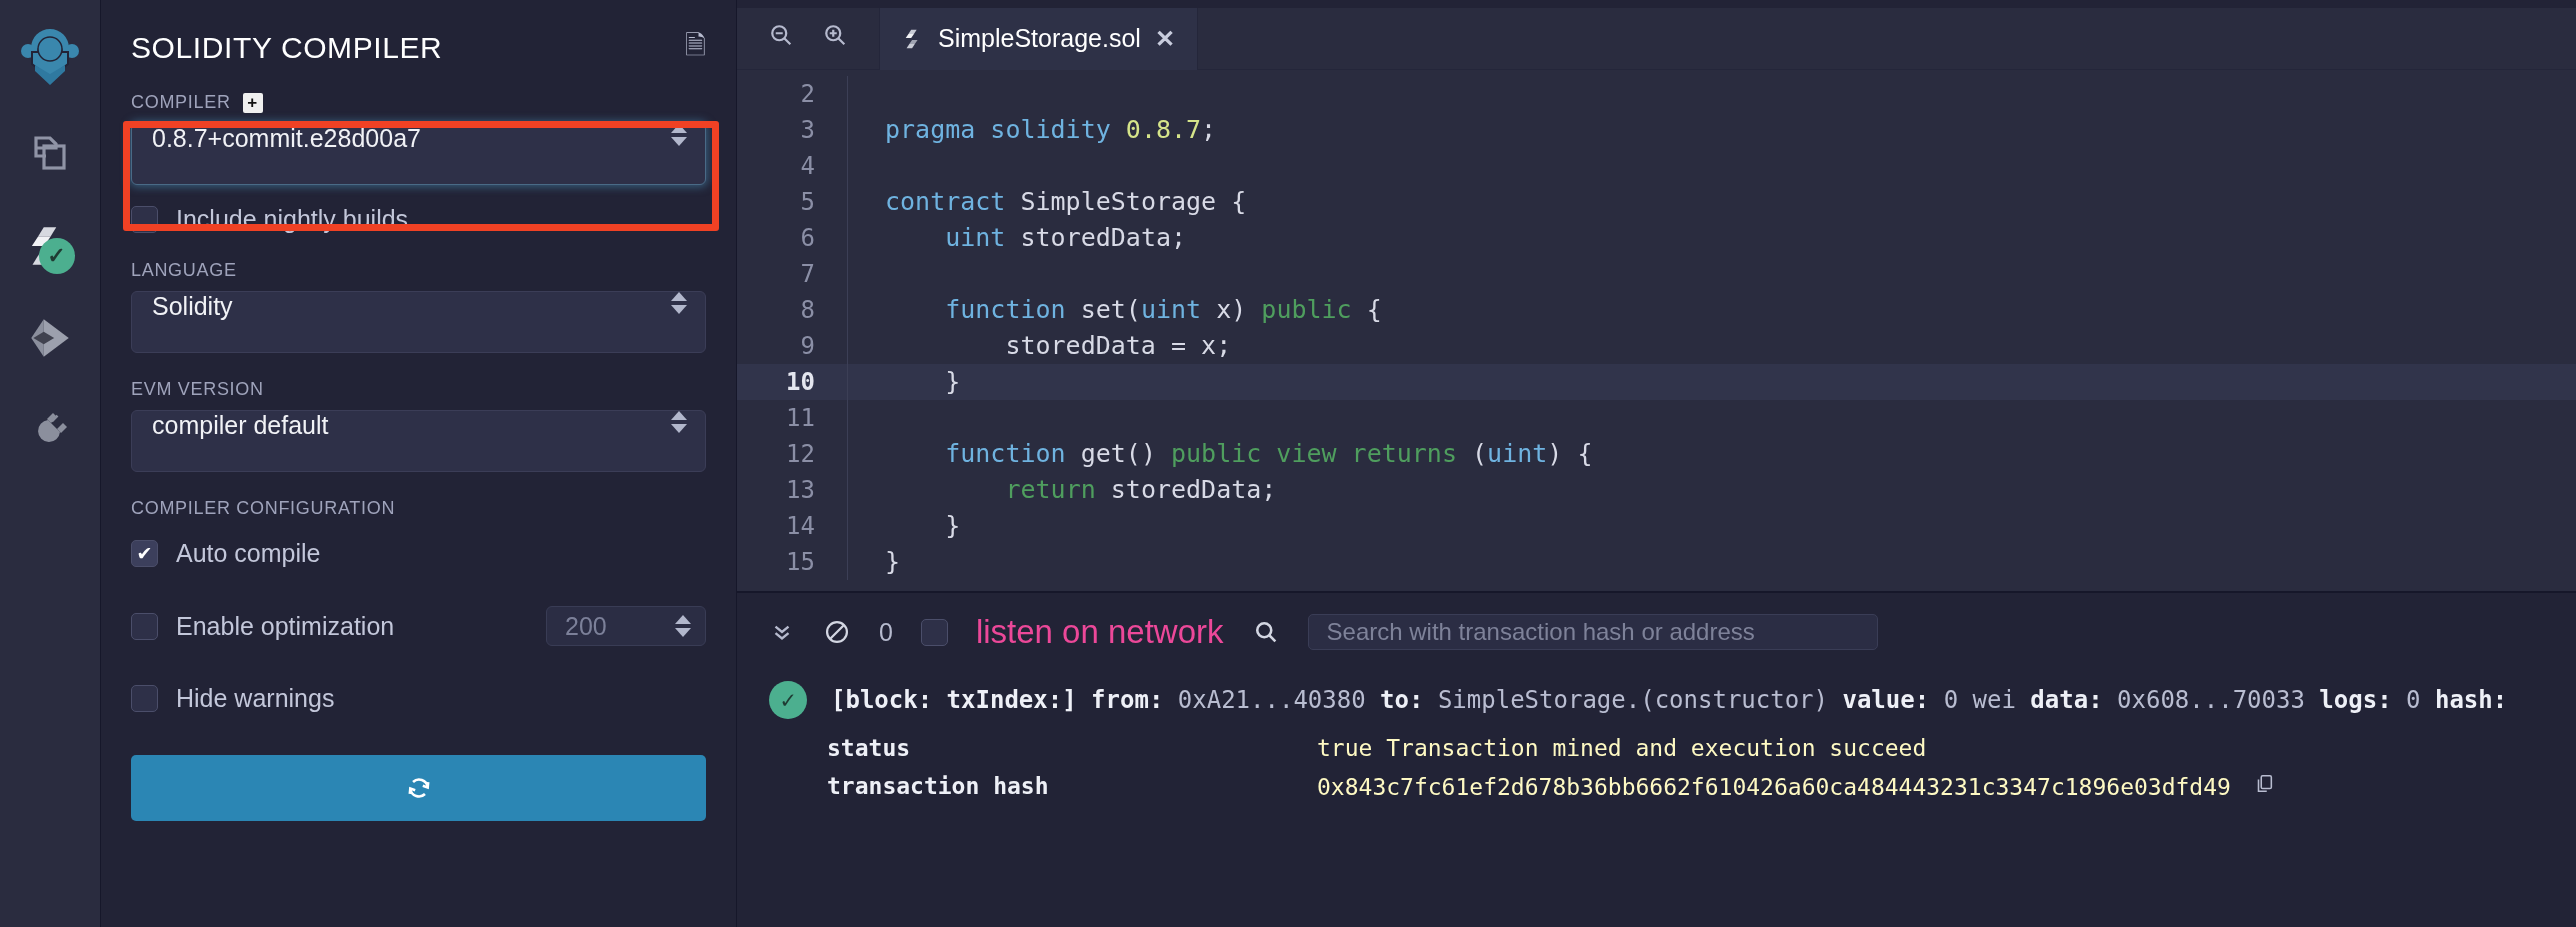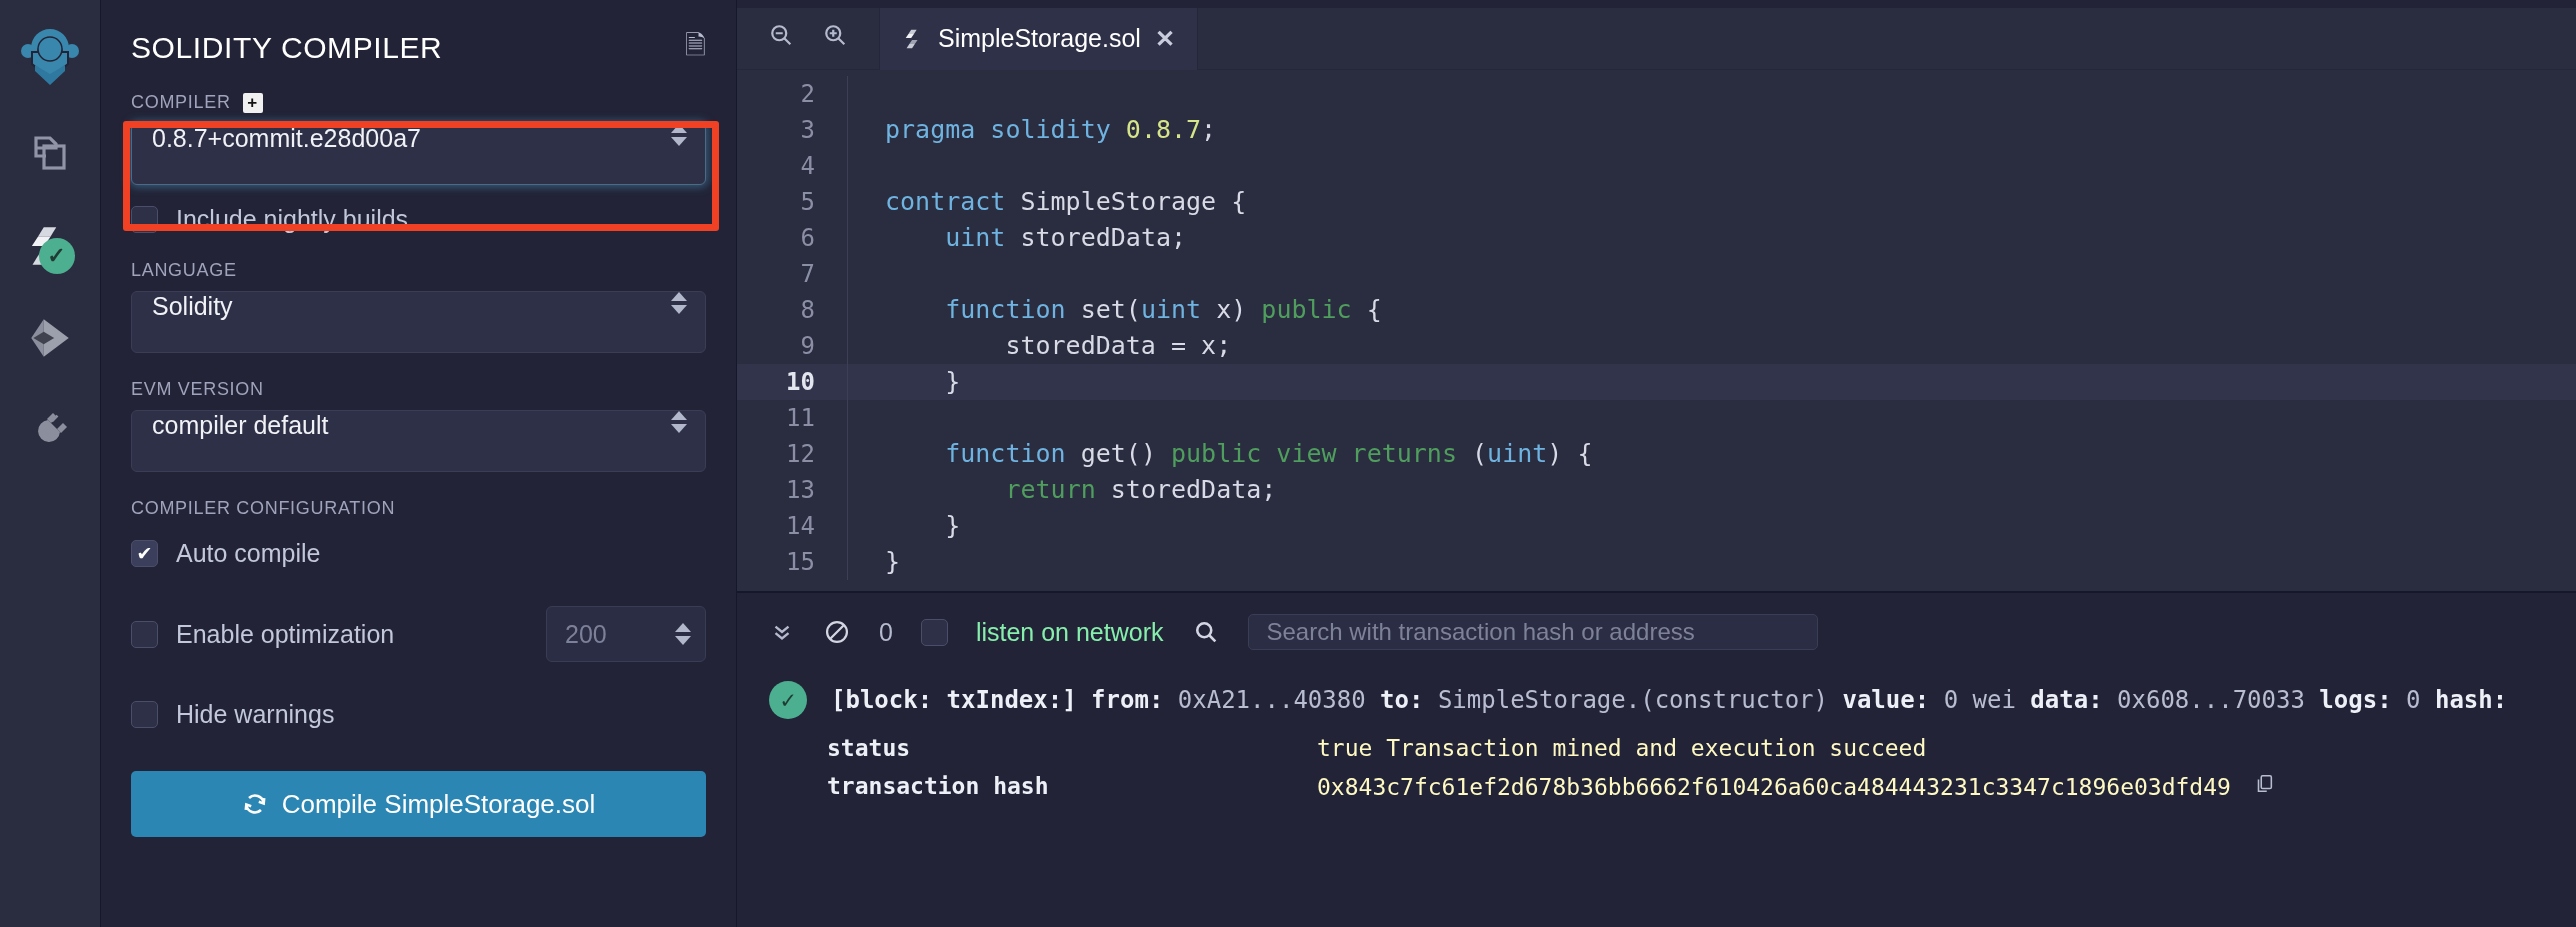--- a/index.html
+++ b/index.html
@@ -107,21 +107,21 @@
   .cbx.checked { background: #3c3f5c; }
   .check-label { color: #c3c7da; font-size: 25px; }
 
   .field-group { margin-top: 26px; }
 
   .opt-row {
     display: flex; align-items: center; gap: 18px; margin-top: 38px;
   }
   .opt-row .spacer { flex: 1; }
   .num-ctl {
-    width: 160px; height: 56px;
+    width: 160px; height: 40px;
     background: #2b2d44; border: 1px solid #393c55; border-radius: 6px;
     display: flex; align-items: center; justify-content: space-between;
     padding: 0 14px 0 18px;
     color: #7c8099; font-size: 25px;
   }
 
   .compile-btn {
     margin-top: 42px;
     width: 100%; height: 66px;
     background: #2b86b4; border: none; border-radius: 5px;
@@ -172,21 +172,21 @@
   .plain { color: #d8dae6; }
 
   
   .terminal { flex: 0 0 344px; background: #222336; border-top: 2px solid #16172a; display: flex; flex-direction: column; }
   .term-toolbar {
     height: 78px; display: flex; align-items: center; gap: 28px;
     padding: 0 30px 0 32px; flex: 0 0 78px;
   }
   .t-icon { color: #b6bace; font-size: 27px; display: flex; align-items: center; }
   .t-count { color: #b6bace; font-size: 25px; }
-  .t-label { color: #86efac; font-size: 25px; }
+  .t-label { color: #ec4899; font-size: 33px; }
   .t-search {
     width: 570px; height: 36px; background: #2b2d44;
     border: 1px solid #3a3d56; border-radius: 5px;
     color: #7e8299; font-size: 24px;
     display: flex; align-items: center; padding: 0 18px;
   }
 
   .term-body { flex: 1; overflow: hidden; font-family: "DejaVu Sans Mono", monospace; }
   .tx-head {
     display: flex; align-items: center; gap: 24px;
@@ -327,21 +327,20 @@
         </div>
       </div>
 
       <button class="compile-btn">
         <svg width="26" height="26" viewBox="0 0 24 24" fill="none" stroke="#ffffff" stroke-width="2.4">
           <path d="M20 11 A8 8 0 0 0 6.5 6.5 M4 13 A8 8 0 0 0 17.5 17.5"></path>
           <path d="M20 5 v6 h-6 M4 19 v-6 h6" stroke-width="0"></path>
           <path d="M20.5 6.5 L20 11.5 L15.5 10"></path>
           <path d="M3.5 17.5 L4 12.5 L8.5 14"></path>
         </svg>
-        <span>Compile SimpleStorage.sol</span>
       </button>
     </div>
 
     <div class="highlight-box"></div>
   </div>
 
   <div class="right">
 
     <div class="tabbar">
       <div class="zoom-btns">

